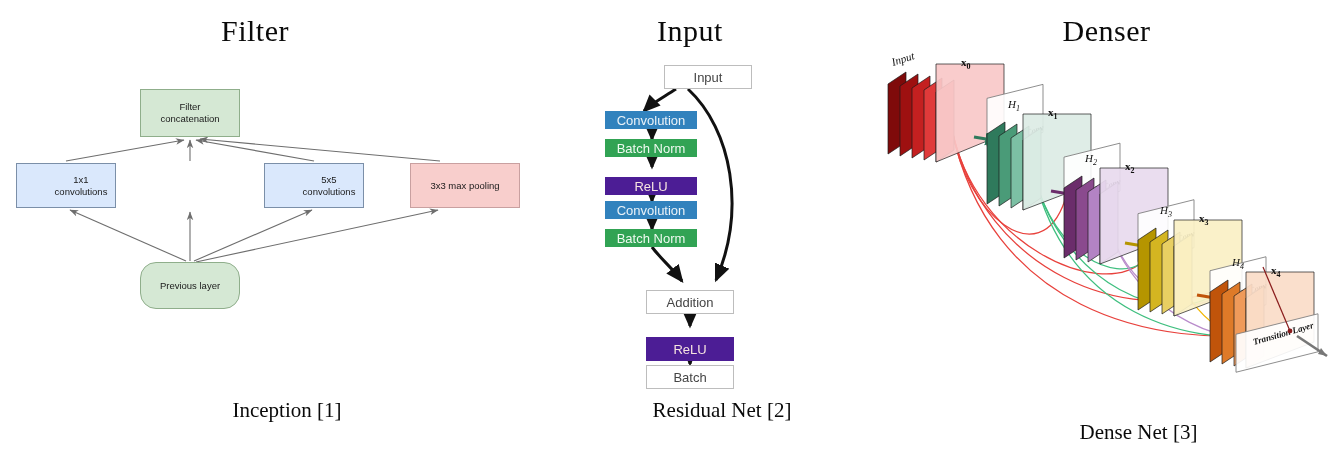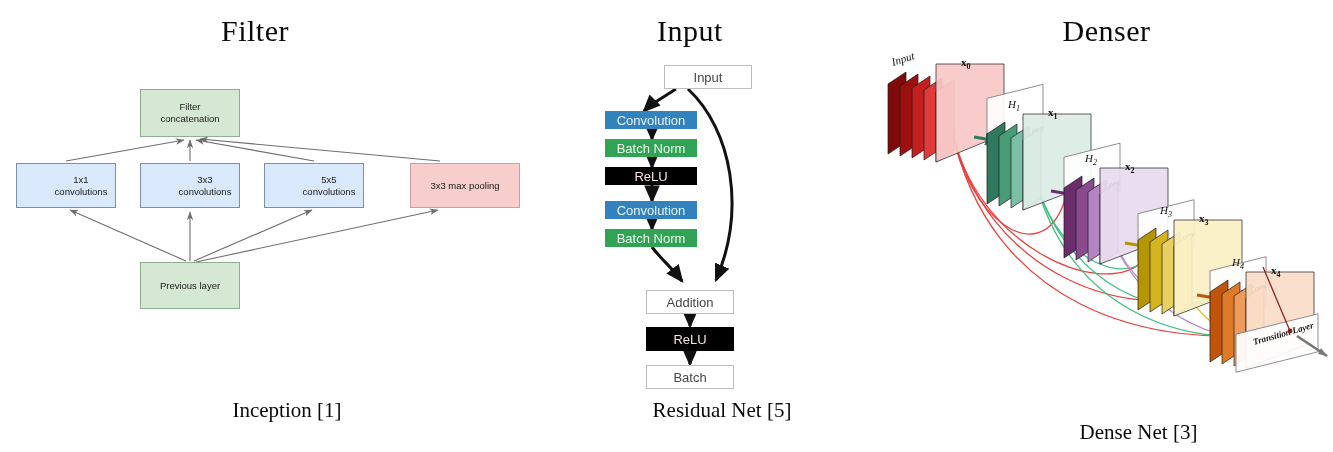--- a/index.html
+++ b/index.html
@@ -37,21 +37,21 @@
   #panel-resnet{left:500px;width:380px;}
   #resnet-stage{position:absolute;left:0;top:0;width:380px;height:452px;}
   .rn-box{
     position:absolute;box-sizing:border-box;
     display:flex;align-items:center;justify-content:center;
     font-family:"Liberation Sans",sans-serif;font-size:13px;line-height:1;
   }
   .rn-plain{background:#ffffff;border:1px solid #bdbdbd;color:#454545;}
   .rn-conv{background:#3182bd;color:#eaf2f8;}
   .rn-bn{background:#31a354;color:#eefaf0;}
-  .rn-relu{background:#000000;color:#f6e3e0;}
+  .rn-relu{background:#4c1d95;color:#f6e3e0;margin-top:10px;}
   #resnet-svg{position:absolute;left:0;top:0;width:380px;height:452px;}
 
   
   #panel-dense{left:880px;width:453px;}
   #dense-svg{position:absolute;left:0;top:0;width:453px;height:452px;}
   .dn-lbl{font-family:"Liberation Serif",serif;font-style:italic;fill:#111;}
 </style>
 </head>
 <body>
 
@@ -85,27 +85,26 @@
 
       <div class="inc-box inc-green" style="left:140px;top:89px;width:100px;height:48px;">
         <span>
           <span>Filter</span><br>
           <span>concatenation</span>
         </span>
       </div>
 
       <div class="inc-box inc-blue" style="left:16px;top:163px;width:100px;height:45px;">1x1 convolutions</div>
 
-      <div class="inc-box inc-blue" style="left:140px;top:163px;width:100px;height:45px;">3x3 convolutions</div>
 
       <div class="inc-box inc-blue" style="left:264px;top:163px;width:100px;height:45px;">5x5 convolutions</div>
 
       <div class="inc-box inc-red" style="left:386px;top:163px;width:110px;height:45px;">3x3 max pooling</div>
 
-      <div class="inc-box inc-green" style="left:140px;top:262px;width:100px;height:47px;">Previous layer</div>
+      <div class="inc-box inc-green" style="left:140px;top:262px;width:100px;height:47px;border-radius:16px;">Previous layer</div>
     </div>
 
     <div class="panel-caption" style="top:398px;">Inception [1]</div>
   </div>
 
   <div class="panel" id="panel-resnet">
 
     <div class="panel-title" style="top:14px;">Input</div>
 
     <div id="resnet-stage">
@@ -147,21 +146,21 @@
 
       <div class="rn-box rn-bn" style="left:105px;top:229px;width:92px;height:18px;">Batch Norm</div>
 
       <div class="rn-box rn-plain" style="left:146px;top:290px;width:88px;height:24px;">Addition</div>
 
       <div class="rn-box rn-relu" style="left:146px;top:327px;width:88px;height:24px;">ReLU</div>
 
       <div class="rn-box rn-plain" style="left:146px;top:365px;width:88px;height:24px;">Batch</div>
     </div>
 
-    <div class="panel-caption" style="top:398px;">Residual Net [5]</div>
+    <div class="panel-caption" style="top:398px;">Residual Net [2]</div>
   </div>
 
   <div class="panel" id="panel-dense">
 
     <div class="panel-title" style="top:14px;">Denser</div>
 
     <svg id="dense-svg" viewBox="0 0 453 452">
 
       <g fill="none" stroke-width="1.25">
 

